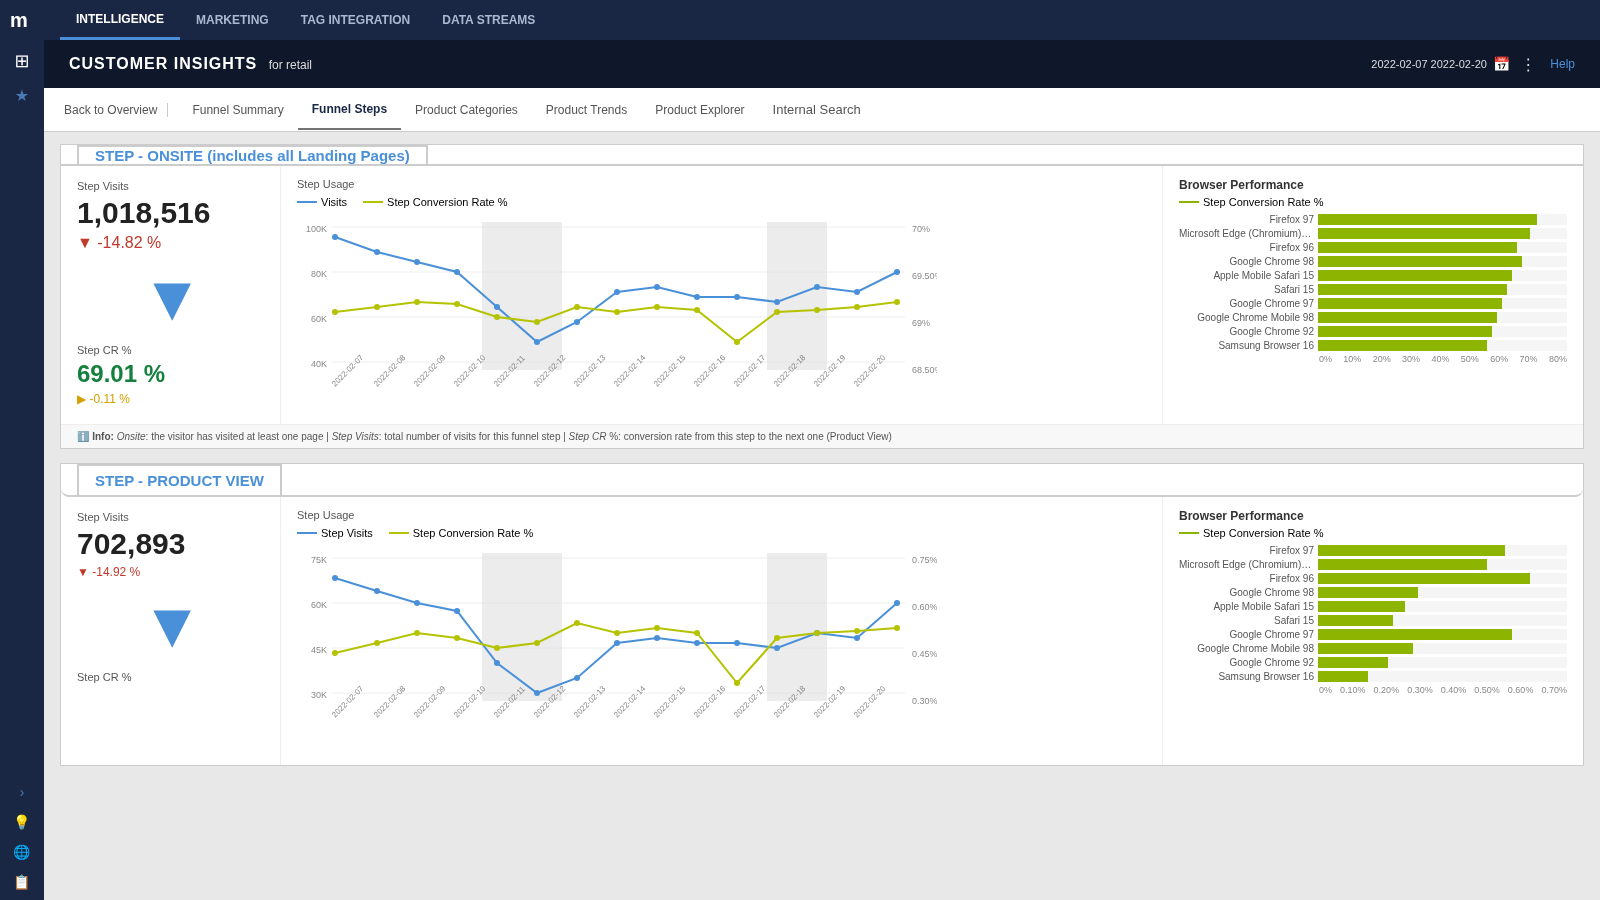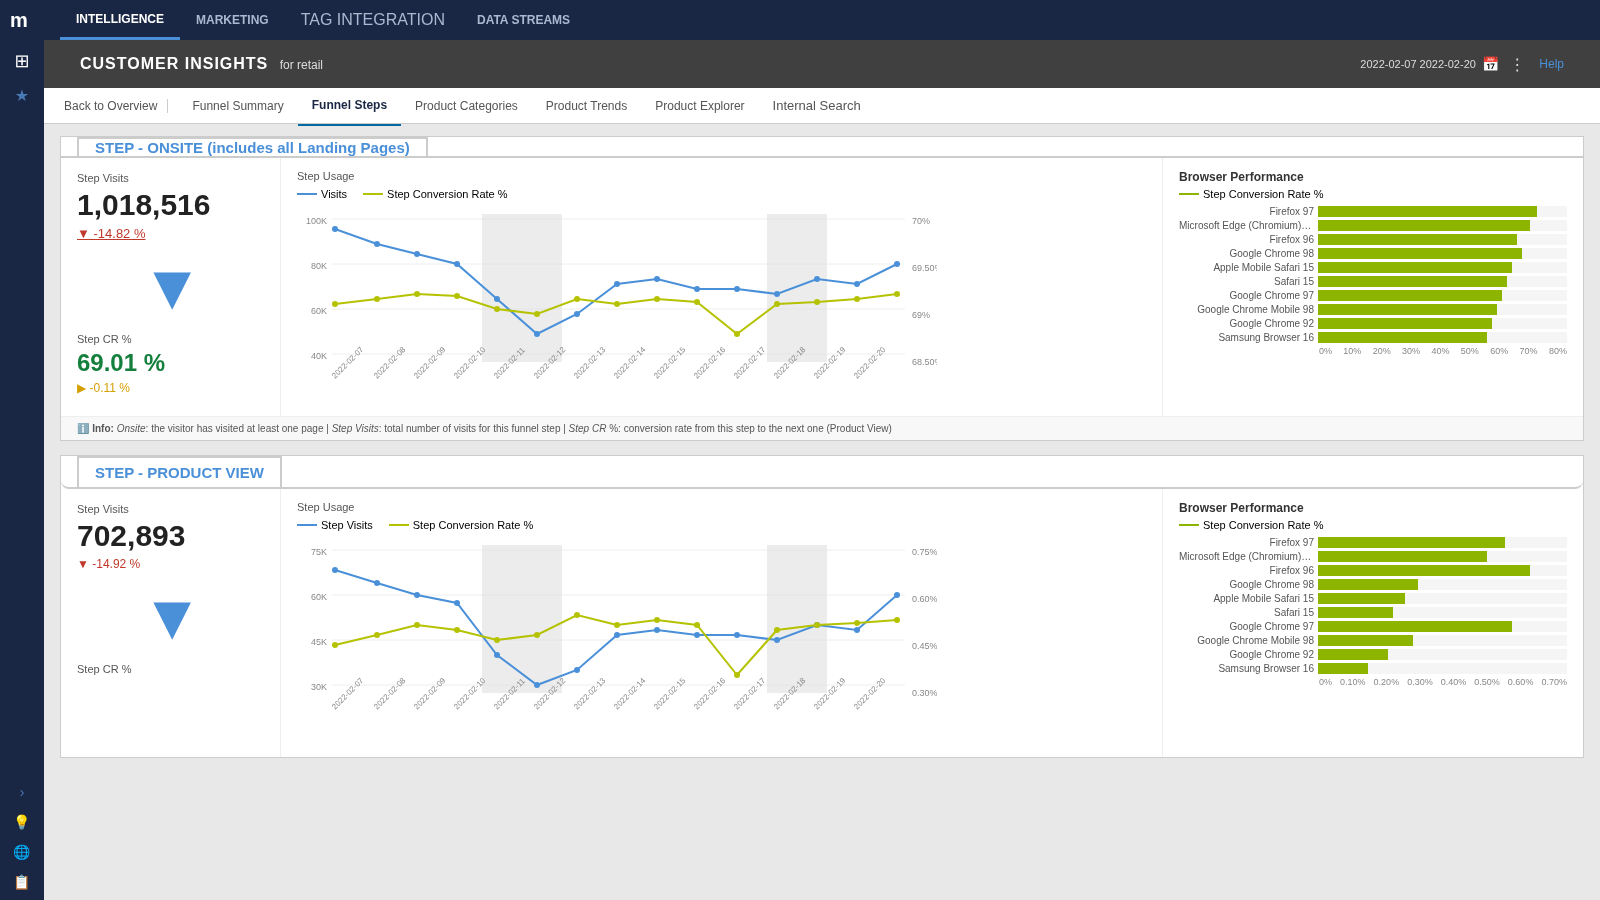--- a/index.html
+++ b/index.html
@@ -8,75 +8,75 @@
     
     svg { display: block; }
   </style>
 </head>
 <body>
 
 <div style="background:#1a2744; height:40px; display:flex; align-items:center; padding:0 10px;">
   <span style="color:white; font-size:20px; font-weight:bold; margin-right:20px; width:30px;">m</span>
   <span style="color:white; font-size:12px; font-weight:bold; padding:0 16px; height:40px; display:flex; align-items:center; border-bottom:3px solid #4a90d9; cursor:pointer; text-transform:uppercase;">INTELLIGENCE</span>
   <span style="color:#aab8d0; font-size:12px; font-weight:bold; padding:0 16px; height:40px; display:flex; align-items:center; cursor:pointer; text-transform:uppercase;">MARKETING</span>
-  <span style="color:#aab8d0; font-size:16px; font-weight:normal; padding:0 16px; height:40px; display:flex; align-items:center; cursor:pointer; text-transform:uppercase;">TAG INTEGRATION</span>
+  <span style="color:#aab8d0; font-size:12px; font-weight:bold; padding:0 16px; height:40px; display:flex; align-items:center; cursor:pointer; text-transform:uppercase;">TAG INTEGRATION</span>
   <span style="color:#aab8d0; font-size:12px; font-weight:bold; padding:0 16px; height:56px; display:flex; align-items:center; cursor:pointer; text-transform:uppercase;">DATA STREAMS</span>
 </div>
 
 <div style="display:flex; height:860px;">
 
   <div style="width:44px; background:#1a2744; display:flex; flex-direction:column; align-items:center; padding-top:10px; gap:14px; flex-shrink:0;">
     <div style="color:white; font-size:18px; cursor:pointer;">⊞</div>
     <div style="color:#4a7ab5; font-size:16px; cursor:pointer;">★</div>
     <div style="flex:1;"></div>
     <div style="color:#4a7ab5; font-size:14px; cursor:pointer;">›</div>
     <div style="color:#4a7ab5; font-size:14px; cursor:pointer;">💡</div>
     <div style="color:#4a7ab5; font-size:14px; cursor:pointer;">🌐</div>
     <div style="color:#4a7ab5; font-size:14px; cursor:pointer; margin-bottom:10px;">📋</div>
   </div>
 
   <div style="flex:1; overflow-y:auto; background:#e8e8e8;">
 
-    <div style="background:#404040; height:48px; display:flex; align-items:center; padding:0 36px; justify-content:space-between;">
+    <div style="background:#0f172a; height:48px; display:flex; align-items:center; padding:0 25px; justify-content:space-between;">
       <div>
         <span style="color:white; font-size:16px; font-weight:bold; letter-spacing:1px;">CUSTOMER INSIGHTS</span>
         <span style="color:#ddd; font-size:12px; margin-left:8px;">for retail</span>
       </div>
       <div style="display:flex; align-items:center; gap:6px;">
         <span style="font-size:11px; color:#ddd;">2022-02-07 2022-02-20</span>
         <span style="color:#ddd; cursor:pointer; font-size:14px;">📅</span>
         <span style="color:#ddd; cursor:pointer; font-size:16px; margin-left:4px;">⋮</span>
         <span style="color:#4a90d9; font-size:12px; cursor:pointer; margin-left:8px;">Help</span>
       </div>
     </div>
 
-    <div style="background:white; display:flex; align-items:center; padding:0 20px; border-bottom:1px solid #ccc; height:36px;">
+    <div style="background:white; display:flex; align-items:center; padding:0 20px; border-bottom:1px solid #ccc; height:44px;">
       <span style="color:#555; font-size:12px; cursor:pointer; padding:0 10px 0 0; border-right:1px solid #ccc; margin-right:10px;">Back to Overview</span>
       <span style="color:#555; font-size:12px; cursor:pointer; padding:12px 14px;">Funnel Summary</span>
-      <span style="color:#1a2744; font-size:12px; cursor:pointer; padding:12px 14px; border-bottom:2px solid #0369a1; font-weight:bold;">Funnel Steps</span>
+      <span style="color:#1a2744; font-size:12px; cursor:pointer; padding:12px 14px; border-bottom:2px solid #737373; font-weight:bold;">Funnel Steps</span>
       <span style="color:#555; font-size:12px; cursor:pointer; padding:12px 14px;">Product Categories</span>
       <span style="color:#555; font-size:12px; cursor:pointer; padding:12px 14px;">Product Trends</span>
       <span style="color:#555; font-size:12px; cursor:pointer; padding:12px 14px;">Product Explorer</span>
       <span style="color:#555; font-size:13px; cursor:pointer; padding:12px 14px;">Internal Search</span>
     </div>
 
     <div style="padding:12px 16px;">
 
       <div style="background:white; border:1px solid #ccc; margin-bottom:14px;">
 
         <div style="border-bottom:2px solid #ccc; padding:0 0 0 16px; background:white;">
           <span style="display:inline-block; border:2px solid #ccc; border-bottom:none; background:white; padding:0 16px; color:#4a90d9; font-size:15px; font-weight:bold;">STEP - ONSITE (includes all Landing Pages)</span>
         </div>
 
         <div style="display:grid; grid-template-columns:220px 1fr 420px;">
 
           <div style="padding:14px 16px; border-right:1px solid #eee;">
             <div style="font-size:11px; color:#555;">Step Visits</div>
             <div style="font-size:30px; font-weight:bold; color:#222; margin:4px 0;">1,018,516</div>
-            <div style="color:#c0392b; font-size:13px;text-decoration:underline;">▼ -14.82 %</div>
+            <div style="color:#c0392b; font-size:16px;">▼ -14.82 %</div>
             <div style="color:#4a90d9; font-size:64px; text-align:center; line-height:1; margin:14px auto; width:60px;">▼</div>
             <div style="font-size:11px; color:#555; margin-top:8px;">Step CR %</div>
             <div style="font-size:24px; font-weight:bold; color:#15803d; margin:4px 0;">69.01 %</div>
             <div style="color:#d4a000; font-size:12px;">▶ -0.11 %</div>
           </div>
 
           <div style="padding:12px 16px; border-right:1px solid #eee;">
             <div style="font-size:11px; color:#555; margin-bottom:6px;">Step Usage</div>
             <div style="display:flex; gap:16px; font-size:11px; margin-bottom:4px;">
               <span style="display:flex; align-items:center; gap:4px;">

